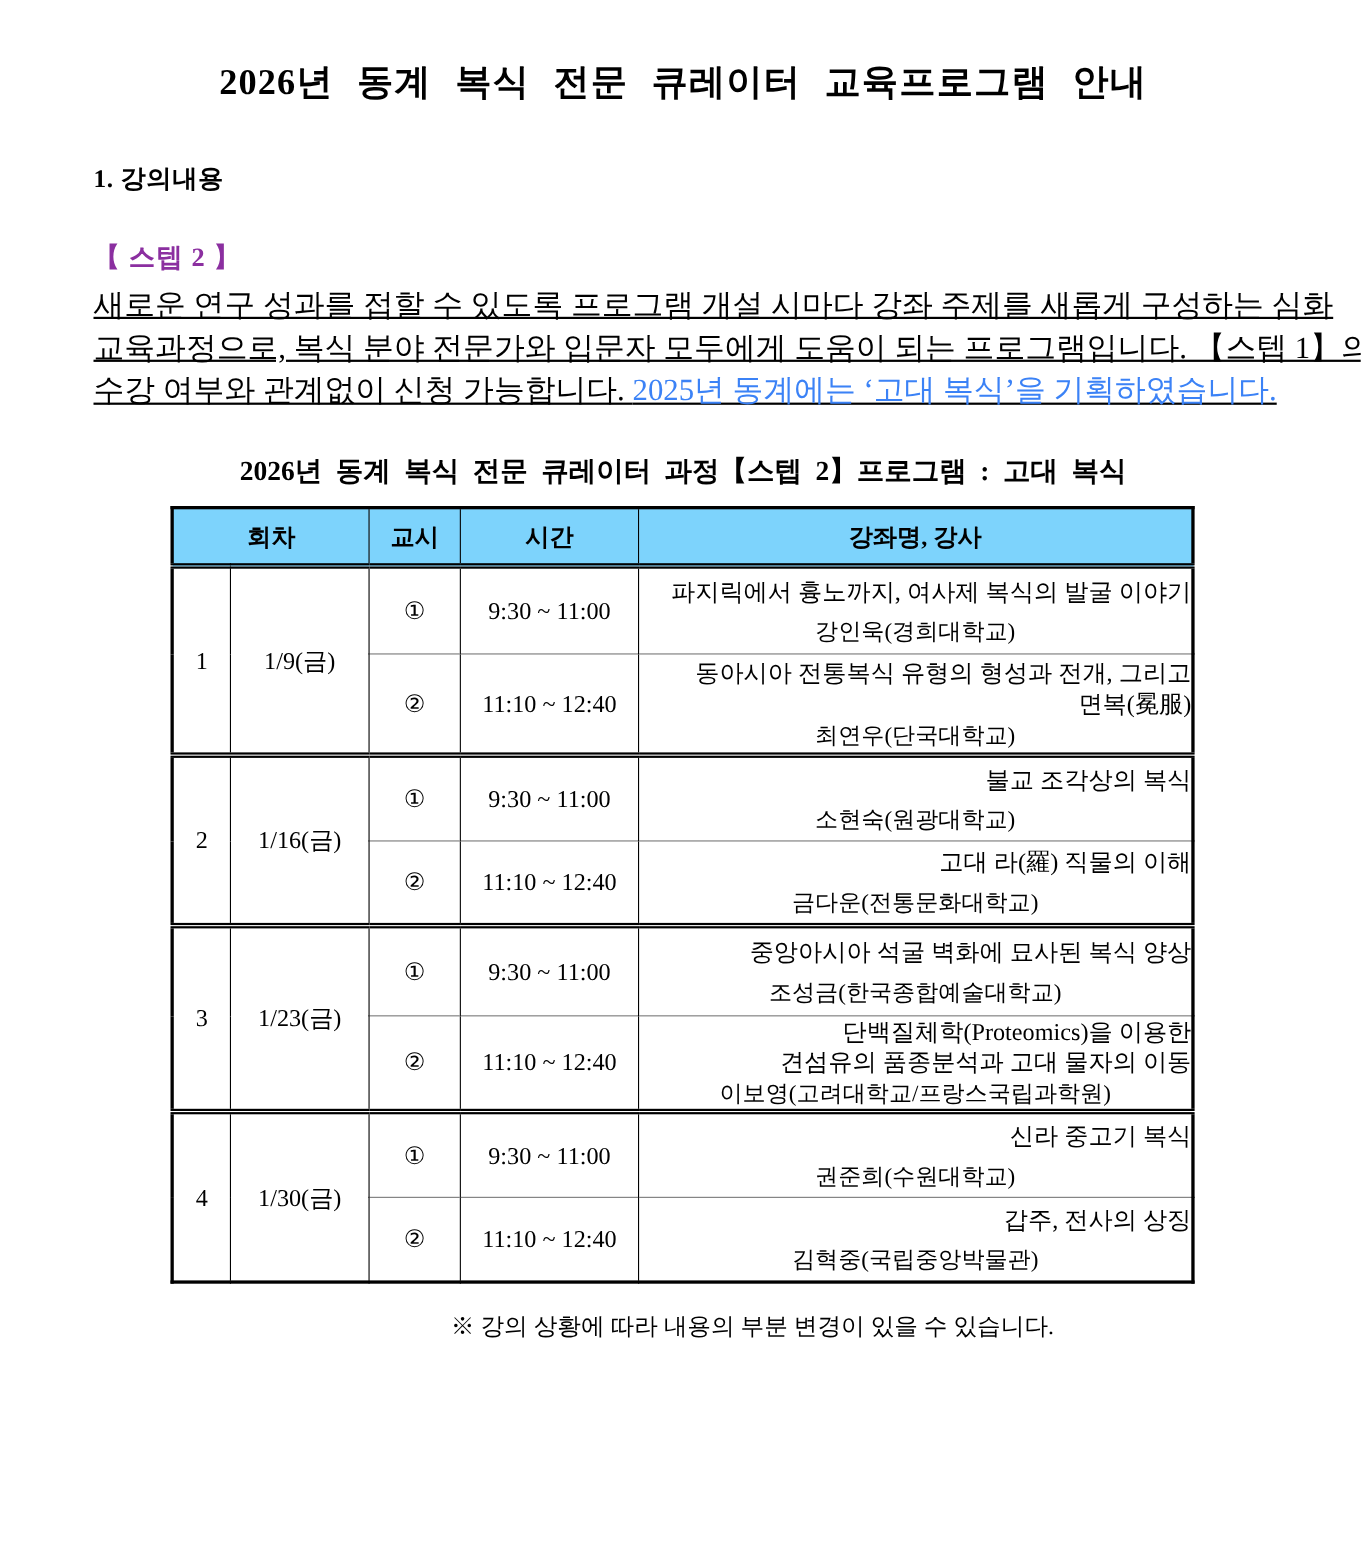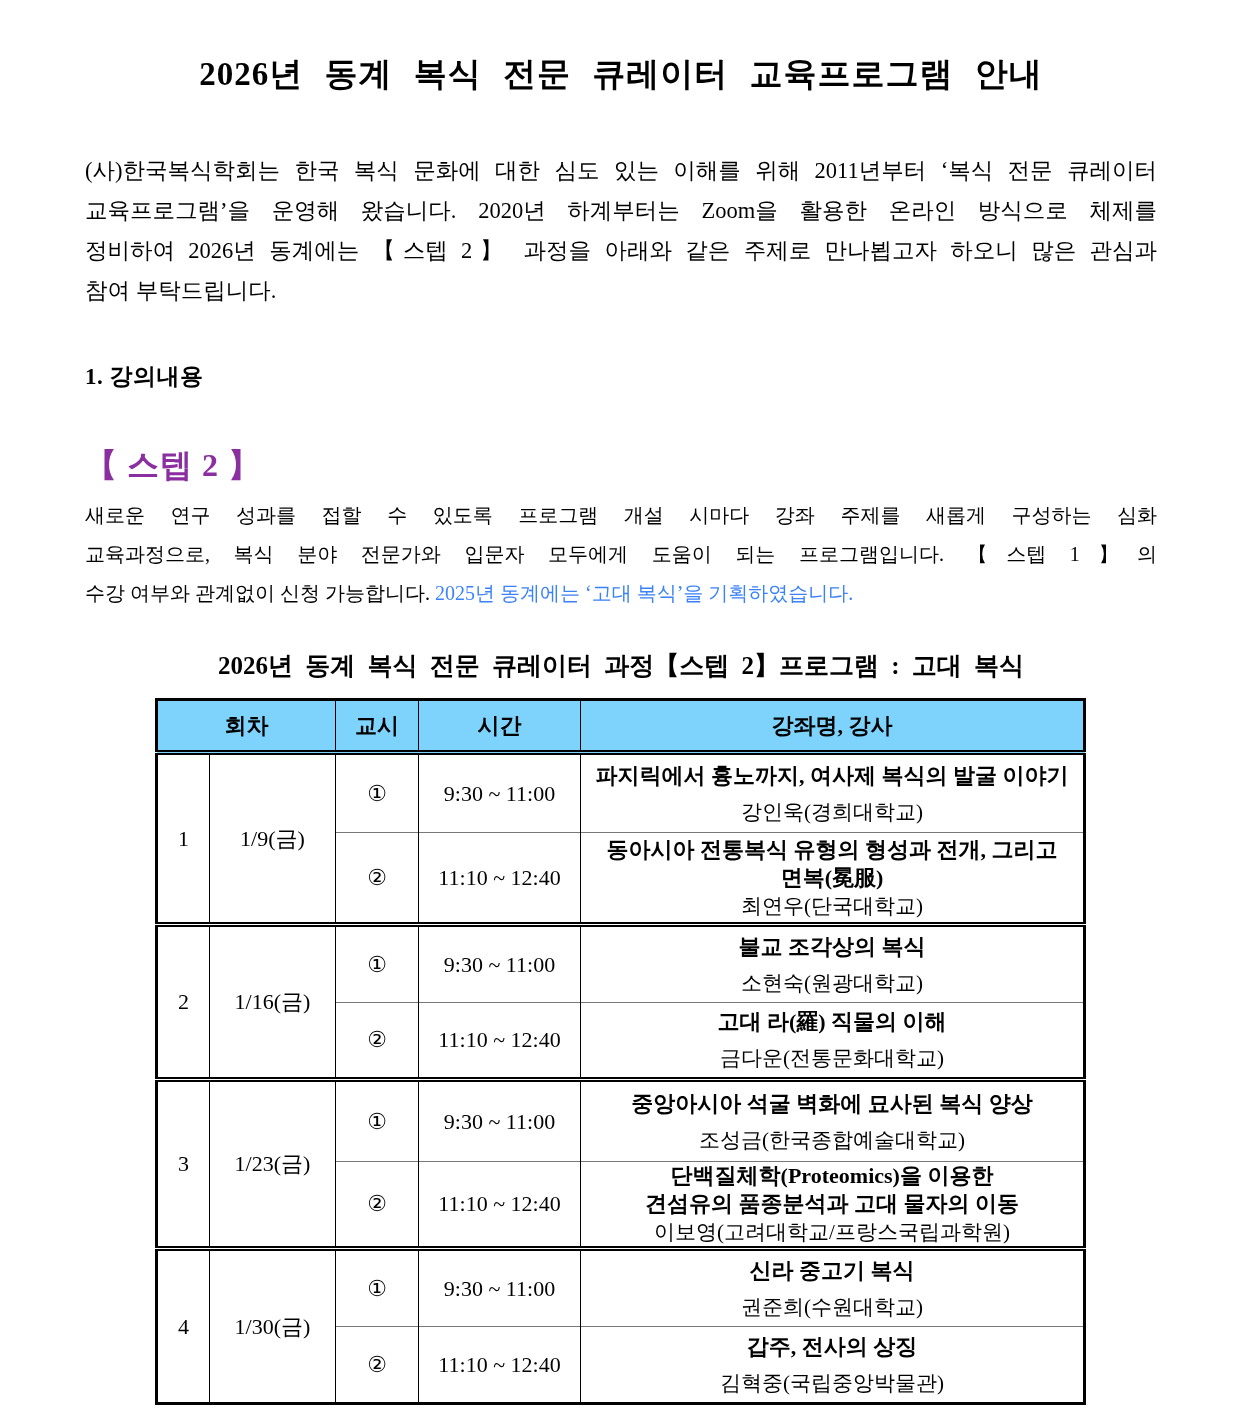--- a/index.html
+++ b/index.html
@@ -38,27 +38,27 @@
     text-align: left;
     text-align-last: left;
   }
   .section-heading {
     margin-top: 50px;
     font-size: 23px;
     font-weight: bold;
     letter-spacing: 0.5px;
   }
   .step-heading {
-    margin-top: 52px;
-    font-size: 32px;
+    margin-top: 40px;
+    font-size: 24px;
     font-weight: bold;
     color: #8B2FA0;
     letter-spacing: 1px;
   }
-  .step-para { margin-top: 8px; font-size: 20px; }
+  .step-para { margin-top: 8px; font-size: 28px; text-decoration: underline; }
   .step-para .jline {
     line-height: 39px;
     white-space: nowrap;
     text-align: justify;
     text-align-last: justify;
   }
   .step-para .jline.last {
     text-align: left;
     text-align-last: left;
   }
@@ -102,21 +102,21 @@
   tr.sub > td { border-top: 1px solid #787878; margin-left: 10px; }
   td.no, td.date, td.period, td.time {
     text-align: center;
     vertical-align: middle;
   }
   td.lecture {
     text-align: center;
     vertical-align: middle;
     padding: 4px 8px;
   }
-  .lec-title { font-weight: bold; }
+  .lec-title { font-weight: normal; text-align: right; }
   .lec-name  { font-weight: normal; font-size: 21px; }
   td.lines-2 .lec-title, td.lines-2 .lec-name { line-height: 36px; }
   td.lines-3 .lec-title, td.lines-3 .lec-name { line-height: 28px; }
   tr.h80 { height: 80px; } tr.h92 { height: 92px; }
   tr.h78 { height: 78px; } tr.h77 { height: 77px; }
   tr.h82 { height: 82px; } tr.h84 { height: 84px; }
 
   .footnote {
     margin-top: 24px;
     width: 928px;
@@ -126,26 +126,20 @@
     white-space: nowrap;
   }
 </style>
 </head>
 <body>
 
 <div class="page">
 
   <div class="doc-title">2026년 동계 복식 전문 큐레이터 교육프로그램 안내</div>
 
-  <div class="para">
-    <div class="jline">(사)한국복식학회는 한국 복식 문화에 대한 심도 있는 이해를 위해 2011년부터 ‘복식 전문 큐레이터</div>
-    <div class="jline">교육프로그램’을 운영해 왔습니다. 2020년 하계부터는 Zoom을 활용한 온라인 방식으로 체제를</div>
-    <div class="jline">정비하여 2026년 동계에는 【스텝 2】 과정을 아래와 같은 주제로 만나뵙고자 하오니 많은 관심과</div>
-    <div class="jline last">참여 부탁드립니다.</div>
-  </div>
 
   <div class="section-heading">1. 강의내용</div>
 
   <div class="step-heading">【 스텝 2 】</div>
 
   <div class="step-para">
     <div class="jline">새로운 연구 성과를 접할 수 있도록 프로그램 개설 시마다 강좌 주제를 새롭게 구성하는 심화</div>
     <div class="jline">교육과정으로, 복식 분야 전문가와 입문자 모두에게 도움이 되는 프로그램입니다. 【스텝 1】의</div>
     <div class="jline last"><span>수강 여부와 관계없이 신청 가능합니다. </span><span class="highlight">2025년 동계에는 ‘고대 복식’을 기획하였습니다.</span></div>
   </div>

